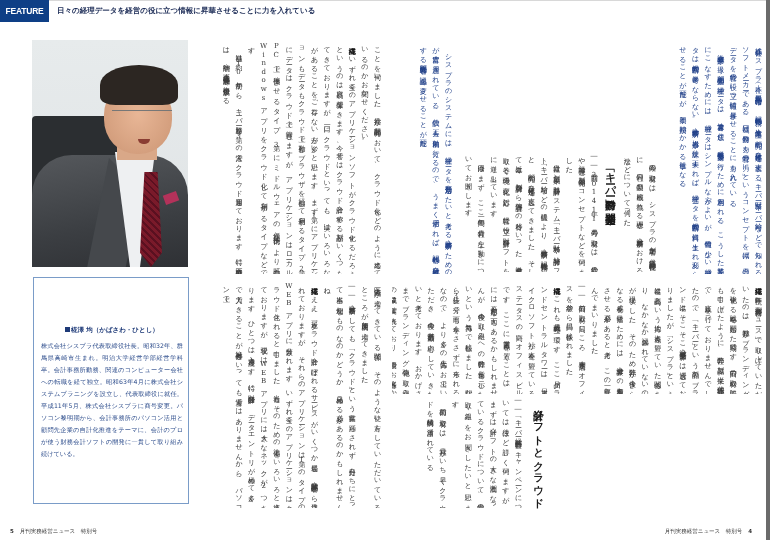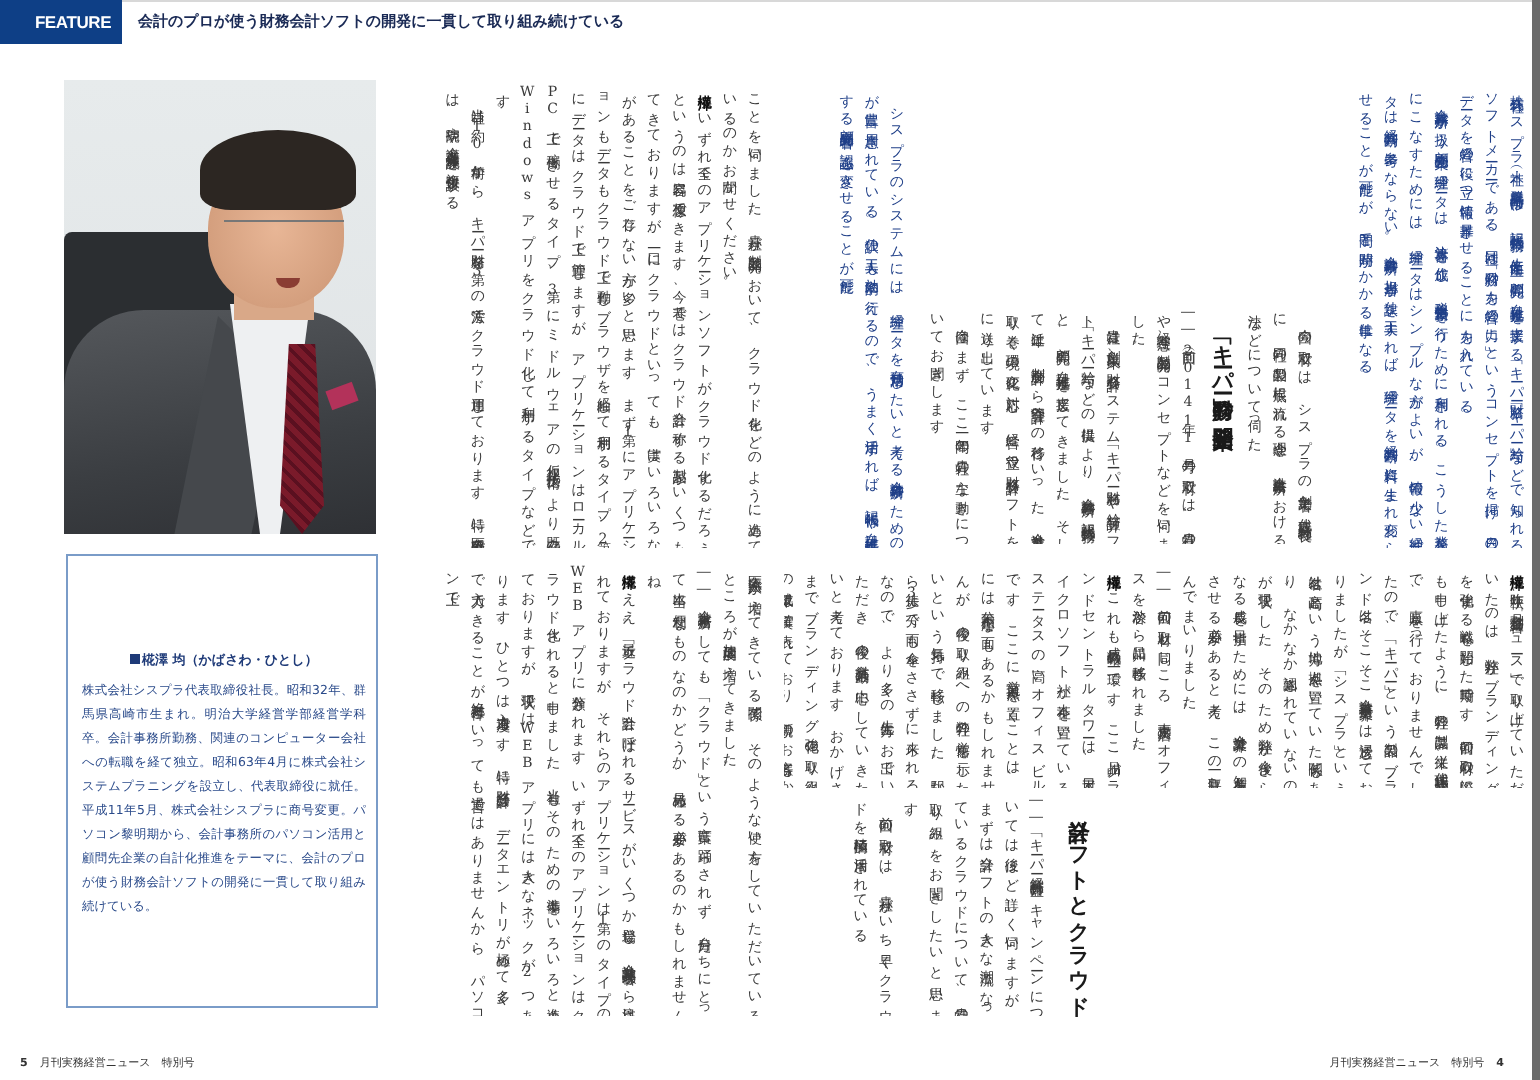--- a/index.html
+++ b/index.html
@@ -10,21 +10,21 @@
     color: #333;
     position: relative;
   }
   .spread { position: absolute; left: 0; top: 0; width: 770px; height: 540px; background: #fff; }
   .top-rule { position: absolute; left: 0; top: 0; width: 770px; height: 1px; background: #d8d8d8; }
   .header { position: absolute; left: 0; top: 0; height: 22px; width: 400px; display: flex; align-items: center; }
   .feature-badge {
     width: 49px; height: 22px; background: #0e3f86; color: #fff;
     font-family: "Liberation Sans", "DejaVu Sans", sans-serif;
     font-size: 8.5px; font-weight: bold; letter-spacing: -0.2px;
-    display: flex; align-items: center; justify-content: center; padding-left: 12px;
+    display: flex; align-items: center; justify-content: center;
   }
   .header-title {
     margin-left: 8px; font-family: "DejaVu Sans", sans-serif;
     font-size: 7.5px; color: #1a2a55; font-weight: bold; white-space: nowrap;
   }
   .right-border { position: absolute; left: 766px; top: 0; width: 4px; height: 540px; background: #6b6b6b; }
 
   
   .photo {
     position: absolute; left: 32px; top: 40px; width: 156px; height: 227px; overflow: hidden;
@@ -78,21 +78,21 @@
   .footer .pnum { font-weight: bold; margin: 0 6px; }
 </style>
 </head>
 <body>
 
 <div class="spread">
   <div class="top-rule"></div>
 
   <div class="header">
     <div class="feature-badge">FEATURE</div>
-    <div class="header-title">会計のプロが使う財務会計ソフトの開発に一貫して取り組み続けている</div>
+    <div class="header-title">日々の経理データを経営の役に立つ情報に昇華させることに力を入れている</div>
   </div>
 
   <div class="right-border"></div>
 
   <div class="photo">
     <div class="chair"></div>
     <div class="suit"></div>
     <div class="lapel-l"></div>
     <div class="shirt"></div>
     <div class="tie"></div>

